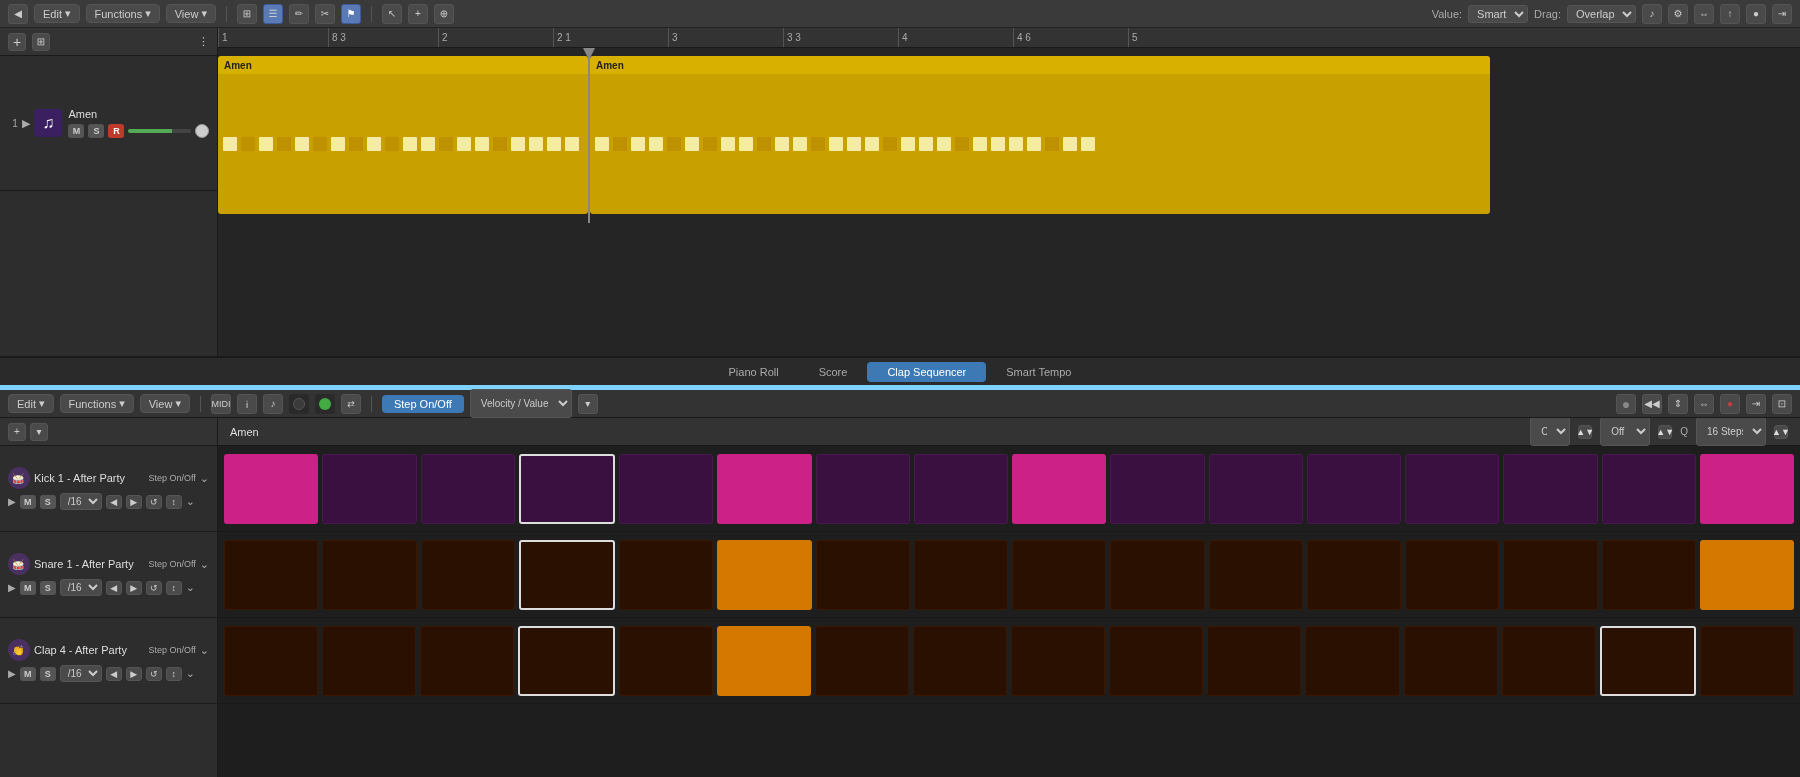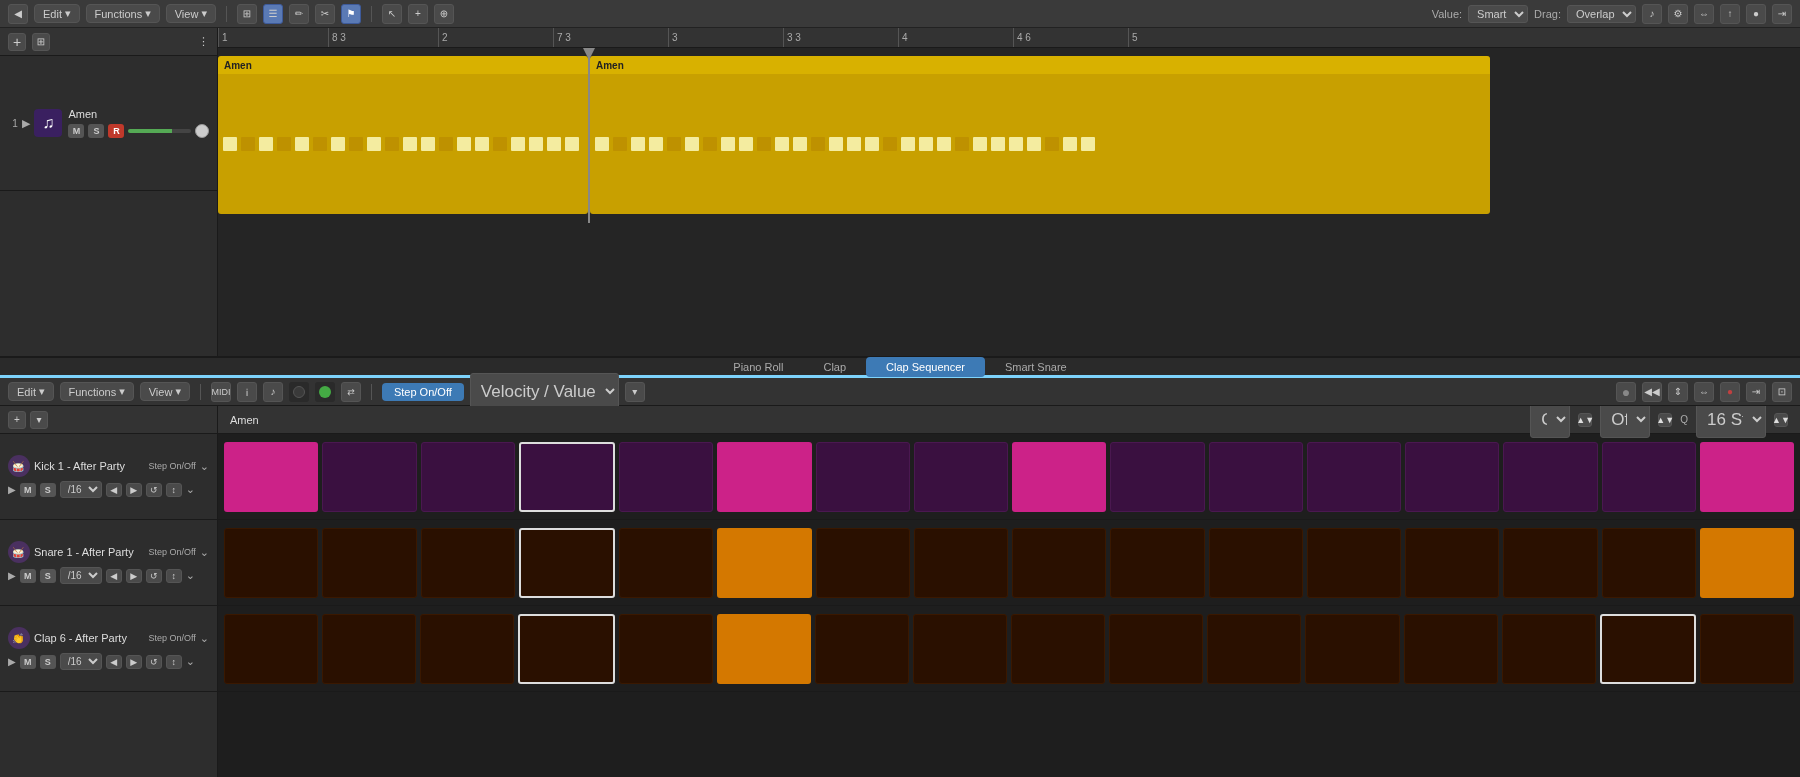--- a/index.html
+++ b/index.html
@@ -216,27 +216,27 @@
     .step-mini-off {
       display: inline-block;
       width: 14px; height: 14px;
       background: rgba(180,130,0,0.5);
       margin: 1px;
       border-radius: 1px;
     }
 
     
     .editor-tabs {
-      height: 20px;
+      height: 32px;
       background: #2a2a2a;
       display: flex;
       align-items: center;
       justify-content: center;
       gap: 0;
-      border-bottom: 3px solid #7dd3fc;
+      border-bottom: 5px solid #7dd3fc;
     }
     .editor-tab {
       padding: 4px 20px;
       font-size: 11px;
       color: #aaa;
       cursor: pointer;
       border-radius: 4px;
     }
     .editor-tab.active {
       background: #3d7ab5;
@@ -275,21 +275,21 @@
       padding: 3px 12px;
       cursor: pointer;
     }
 
     .vel-select {
       background: #4a4a4a;
       border: 1px solid #555;
       border-radius: 3px;
       color: #ccc;
       padding: 7px 6px;
-      font-size: 17px;
+      font-size: 10px;
     }
 
     
     .seq-content {
       flex: 1;
       display: flex;
       overflow: hidden;
     }
     .seq-track-list {
       width: 218px;
@@ -441,21 +441,21 @@
       </div>
     </div>
   </div>
 
   <div class="arrange-area">
 
     <div class="timeline-ruler">
       <div class="ruler-mark" style="left: 0px;">1</div>
       <div class="ruler-mark" style="left: 110px;">8 3</div>
       <div class="ruler-mark" style="left: 220px;">2</div>
-      <div class="ruler-mark" style="left: 335px;">7 3</div>
+      <div class="ruler-mark" style="left: 335px;">2 1</div>
       <div class="ruler-mark" style="left: 450px;">3</div>
       <div class="ruler-mark" style="left: 565px;">3 3</div>
       <div class="ruler-mark" style="left: 680px;">4</div>
       <div class="ruler-mark" style="left: 795px;">4 6</div>
       <div class="ruler-mark" style="left: 910px;">5</div>
     </div>
 
     <div class="arrange-track" style="position:relative;">
 
       <div class="arrange-clip" style="left:0; width:370px;">
@@ -528,23 +528,23 @@
       </div>
 
     </div>
 
     <div style="height:155px; background:#252525;"></div>
   </div>
 </div>
 
 <div class="editor-tabs">
   <div class="editor-tab">Piano Roll</div>
-  <div class="editor-tab">Clap</div>
+  <div class="editor-tab">Score</div>
   <div class="editor-tab active">Clap Sequencer</div>
-  <div class="editor-tab">Smart Snare</div>
+  <div class="editor-tab">Smart Tempo</div>
 </div>
 
 <div class="editor-section">
 
   <div class="editor-toolbar">
     <div class="toolbar-btn">
       <span>Edit</span> ▾
     </div>
     <div class="toolbar-btn">
       <span>Functions</span> ▾
@@ -630,21 +630,21 @@
           <div class="toolbar-icon" style="width:16px;height:14px;font-size:9px;">▶</div>
           <div class="toolbar-icon" style="width:16px;height:14px;font-size:9px;">↺</div>
           <div class="toolbar-icon" style="width:16px;height:14px;font-size:9px;">↕</div>
           <span style="color:#aaa; cursor:pointer;">⌄</span>
         </div>
       </div>
 
       <div class="seq-track-item">
         <div class="seq-track-name-row">
           <div class="seq-track-icon" style="background:#4a3060;">👏</div>
-          <span style="flex:1; color:#ddd; font-size:11px;">Clap 6 - After Party</span>
+          <span style="flex:1; color:#ddd; font-size:11px;">Clap 4 - After Party</span>
           <span style="color:#aaa; font-size:9px;">Step On/Off</span>
           <span style="color:#aaa; cursor:pointer;">⌄</span>
         </div>
         <div class="seq-track-controls">
           <span style="color:#aaa; cursor:pointer; font-size:10px;">▶</span>
           <div class="btn-m">M</div>
           <div class="btn-s">S</div>
           <select class="vel-select" style="padding:1px 3px; font-size:10px;">
             <option>/16</option>
           </select>

